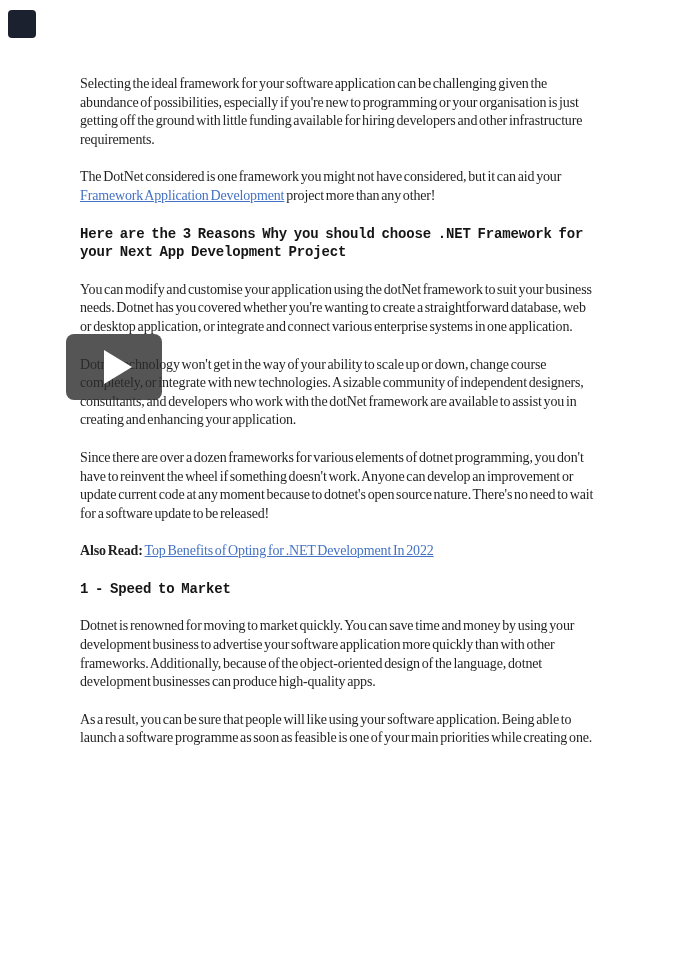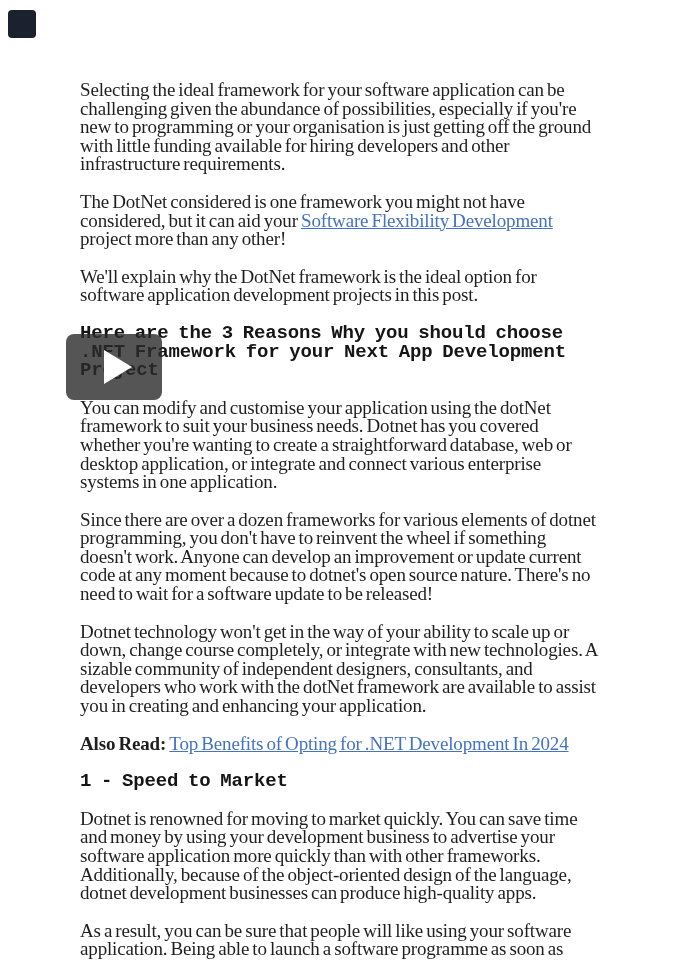--- a/index.html
+++ b/index.html
@@ -28,22 +28,22 @@
     left: 80px;
     top: 75px;
     width: 518px;
     color: #1f1f1f;
     font-size: 14px;
     line-height: 18.6px;
     letter-spacing: -0.15px;
     word-spacing: -1.5px;
   }
   .content p, .content h2, .content h3 {
-    margin: 6px 0 19px 0;
-    font-size: 19px;
+    margin: 0 0 19px 0;
+    font-size: 14px;
     font-weight: normal;
   }
   .content h2, .content h3 {
     font-weight: bold;
     color: #151515;
     font-family: Liberation Mono, monospace;
   }
   a.doc-link {
     color: #4472c4;
     text-decoration: underline;
@@ -82,36 +82,35 @@
 
 <div class="video-overlay">
   <div class="play-triangle"></div>
 </div>
 
 <div class="content">
 
   <p>Selecting the ideal framework for your software application can be challenging given the abundance of possibilities, especially if you're new to programming or your organisation is just getting off the ground with little funding available for hiring developers and other infrastructure requirements.</p>
 
   <p>
-    <span>The DotNet considered is one framework you might not have considered, but it can aid your </span><a class="doc-link">Software Flexibility Development</a><span> project more than any other!</span>
+    <span>The DotNet considered is one framework you might not have considered, but it can aid your </span><a class="doc-link">Framework Application Development</a><span> project more than any other!</span>
   </p>
 
-  <p>We'll explain why the DotNet framework is the ideal option for software application development projects in this post.</p>
 
   <h2>Here are the 3 Reasons Why you should choose .NET Framework for your Next App Development Project</h2>
 
 
   <p>You can modify and customise your application using the dotNet framework to suit your business needs. Dotnet has you covered whether you're wanting to create a straightforward database, web or desktop application, or integrate and connect various enterprise systems in one application.</p>
 
+  <p>Dotnet technology won't get in the way of your ability to scale up or down, change course completely, or integrate with new technologies. A sizable community of independent designers, consultants, and developers who work with the dotNet framework are available to assist you in creating and enhancing your application.</p>
+
   <p>Since there are over a dozen frameworks for various elements of dotnet programming, you don't have to reinvent the wheel if something doesn't work. Anyone can develop an improvement or update current code at any moment because to dotnet's open source nature. There's no need to wait for a software update to be released!</p>
 
-  <p>Dotnet technology won't get in the way of your ability to scale up or down, change course completely, or integrate with new technologies. A sizable community of independent designers, consultants, and developers who work with the dotNet framework are available to assist you in creating and enhancing your application.</p>
-
   <p>
-    <span class="also-read-label">Also Read: </span><a class="doc-link">Top Benefits of Opting for .NET Development In 2024</a>
+    <span class="also-read-label">Also Read: </span><a class="doc-link">Top Benefits of Opting for .NET Development In 2022</a>
   </p>
 
   <h3>1 - Speed to Market</h3>
 
   <p>Dotnet is renowned for moving to market quickly. You can save time and money by using your development business to advertise your software application more quickly than with other frameworks. Additionally, because of the object-oriented design of the language, dotnet development businesses can produce high-quality apps.</p>
 
   <p>As a result, you can be sure that people will like using your software application. Being able to launch a software programme as soon as feasible is one of your main priorities while creating one.</p>
 
 </div>
 

